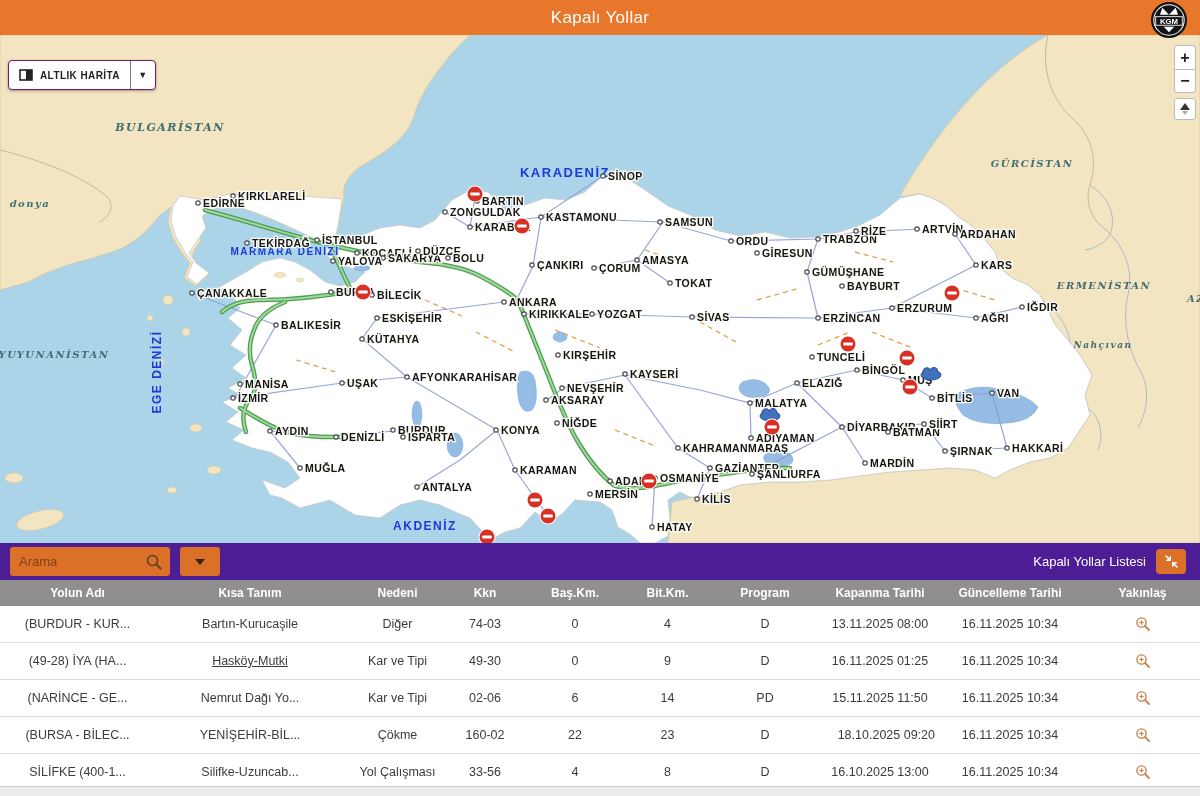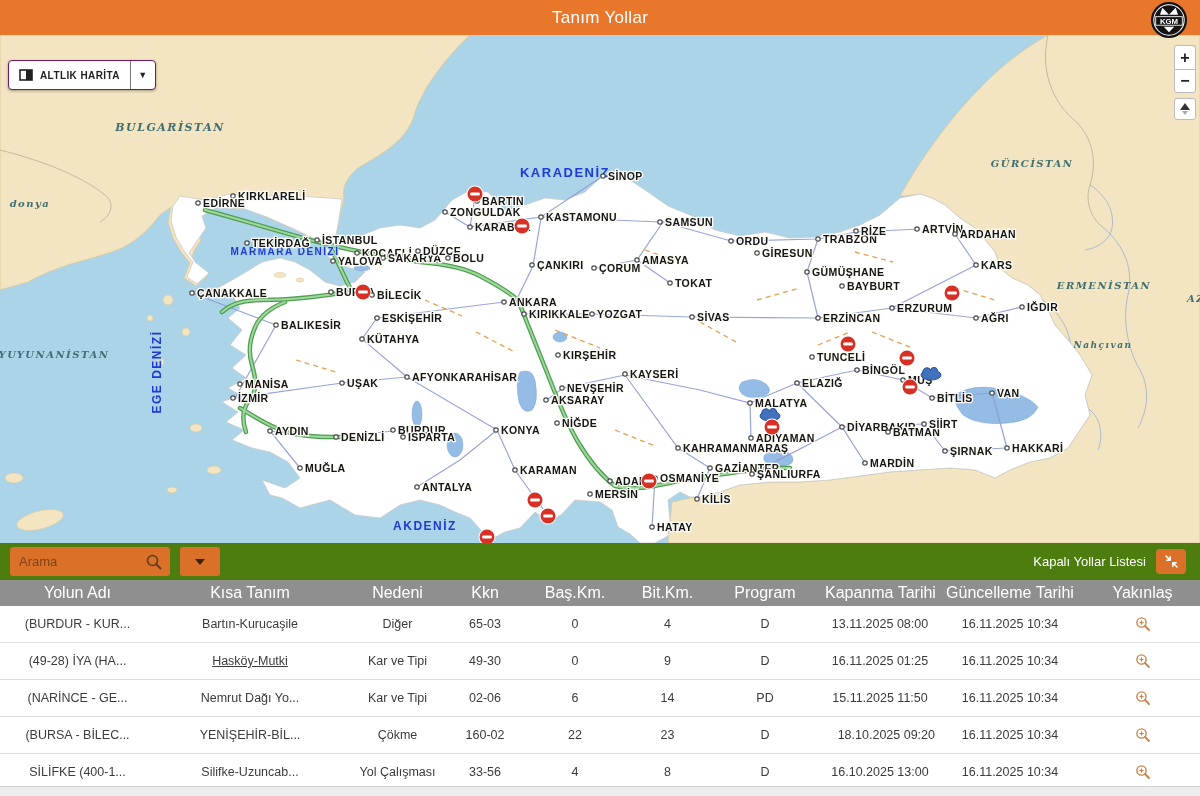--- a/index.html
+++ b/index.html
@@ -35,51 +35,51 @@
   .zoom-btn.zin{border-radius:3px 3px 0 0;border-bottom:none;}
   .zoom-btn.zout{border-radius:0 0 3px 3px;}
   .zoom-slider{margin-top:5px;width:22px;height:22px;background:#fff;border:1px solid #BBB;border-radius:3px;
                display:flex;flex-direction:column;align-items:center;justify-content:center;cursor:pointer;box-sizing:border-box;}
   .zoom-slider .tri-up{width:0;height:0;border-left:5px solid transparent;border-right:5px solid transparent;
                border-bottom:7px solid #333;}
   .zoom-slider .tri-dn{margin-top:1px;width:0;height:0;border-left:3px solid transparent;border-right:3px solid transparent;
                border-top:4px solid #AAA;}
 
   
-  .listbar{position:absolute;top:543px;left:0;width:1200px;height:37px;background:#4d7c0f;z-index:25;}
+  .listbar{position:absolute;top:543px;left:0;width:1200px;height:37px;background:#4c1d95;z-index:25;}
   .search-wrap{position:absolute;top:4px;left:10px;width:160px;height:29px;background:#DB7028;border-radius:3px;}
   .search-input{position:absolute;inset:0;width:100%;height:100%;background:transparent;border:none;outline:none;
                 padding:0 30px 0 9px;font-size:13px;color:#3A2410;box-sizing:border-box;
                 font-family:"Liberation Sans",sans-serif;}
   .search-input::placeholder{color:rgba(55,28,5,.55);}
   .search-mag{position:absolute;top:6px;right:7px;pointer-events:none;}
   .search-dd{position:absolute;top:4px;left:180px;width:40px;height:29px;background:#DB7028;border-radius:3px;
              display:flex;align-items:center;justify-content:center;cursor:pointer;}
   .search-dd .caret{width:0;height:0;border-left:5px solid transparent;border-right:5px solid transparent;
              border-top:6px solid #3A2410;}
   .list-title{position:absolute;top:0;right:54px;height:37px;line-height:37px;color:#fff;font-size:13px;}
   .collapse-btn{position:absolute;top:6px;right:14px;width:30px;height:25px;background:#DB7028;border-radius:4px;
                 display:flex;align-items:center;justify-content:center;cursor:pointer;}
 
   
   .tbl{position:absolute;top:580px;left:0;width:1200px;}
   .trow{display:flex;width:1200px;}
   .thead{background:#8F8F8F;height:26px;}
-  .thead .cell{color:#fff;font-size:16px;font-weight:400;line-height:26px;}
+  .thead .cell{color:#fff;font-size:12px;font-weight:700;line-height:26px;}
   .tbody-row{background:#fff;height:36px;border-bottom:1px solid #DDD;cursor:pointer;}
   .tbody-row .cell{color:#3B3B3B;font-size:12.5px;line-height:36px;}
   .cell{text-align:center;white-space:nowrap;overflow:hidden;box-sizing:border-box;}
   .zoomcell{display:flex;align-items:center;justify-content:center;}
   .scroll-strip{position:absolute;top:786px;left:0;width:1200px;height:10px;background:#EDEDED;border-top:1px solid #CFCFCF;}
 </style>
 <title>Kapalı Yollar</title></head>
 <body>
 
 <div class="hdr">
-  <div class="hdr-title">Tanım Yollar</div>
+  <div class="hdr-title">Kapalı Yollar</div>
 </div>
 <svg class="kgm-logo" viewBox="0 0 40 40">
   <circle cx="20" cy="20" r="19" fill="#141414"></circle>
   <circle cx="20" cy="20" r="16" fill="none" stroke="#fff" stroke-width="1.1"></circle>
   <path d="M13,7 L20,14.5 L10.5,14.5 Z" fill="#fff"></path>
   <path d="M27,7 L29.5,14.5 L20,14.5 Z" fill="#fff"></path>
   <path d="M14.5,27 L20,33 L25.5,27 Z" fill="#fff"></path>
   <rect x="6" y="16.5" width="28" height="9" fill="#141414" stroke="#fff" stroke-width="0.9"></rect>
   <text x="20" y="24" fill="#fff" font-size="8.2" font-weight="bold" text-anchor="middle" font-family="Liberation Sans, sans-serif">KGM</text>
 </svg>
@@ -673,21 +673,21 @@
       <div class="cell" style="width: 120px;">Program</div>
       <div class="cell" style="width: 110px;">Kapanma Tarihi</div>
       <div class="cell" style="width: 150px;">Güncelleme Tarihi</div>
       <div class="cell" style="width: 115px;">Yakınlaş</div>
     </div>
   <div id="tbody">
       <div class="trow tbody-row">
         <div class="cell" style="width: 155px;">(BURDUR - KUR...</div>
         <div class="cell" style="width: 190px;">Bartın-Kurucaşile</div>
         <div class="cell" style="width: 105px;">Diğer</div>
-        <div class="cell" style="width: 70px;">65-03</div>
+        <div class="cell" style="width: 70px;">74-03</div>
         <div class="cell" style="width: 110px;">0</div>
         <div class="cell" style="width: 75px;">4</div>
         <div class="cell" style="width: 120px;">D</div>
         <div class="cell" style="width: 110px;">13.11.2025 08:00</div>
         <div class="cell" style="width: 150px;">16.11.2025 10:34</div>
         <div class="cell zoomcell" style="width: 115px;">
           <svg width="16" height="16" viewBox="0 0 16 16">
             <circle cx="6.5" cy="6.5" r="4.6" fill="none" stroke="#C9834C" stroke-width="1.4"></circle>
             <line x1="10" y1="10" x2="14" y2="14" stroke="#C9834C" stroke-width="1.8" stroke-linecap="round"></line>
             <line x1="4.4" y1="6.5" x2="8.6" y2="6.5" stroke="#C9834C" stroke-width="1.2"></line>

